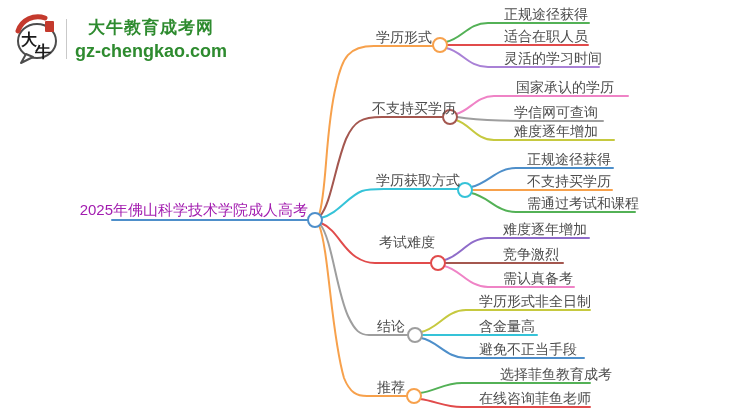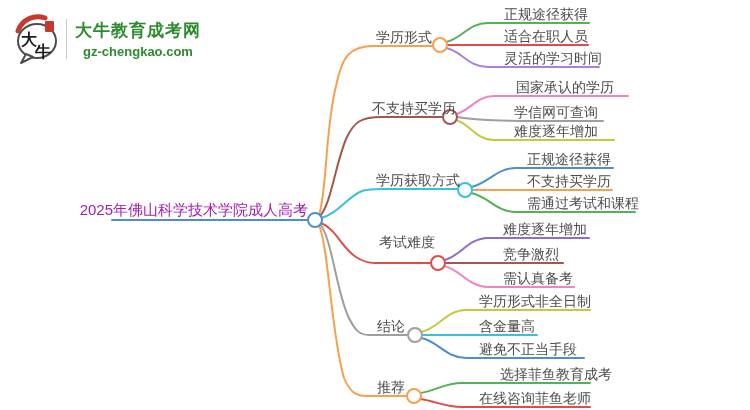--- a/index.html
+++ b/index.html
@@ -14,21 +14,21 @@
     position:absolute;height:18px;line-height:18px;font-size:14px;color:#4d4d4d;
     white-space:nowrap;
   }
   .root-lbl{font-size:15px;height:19px;line-height:19px;color:#a21caf;}
   
   .logo{position:absolute;left:14px;top:14px;display:flex;align-items:center;}
   .logo-icon{width:48px;height:50px;}
   .logo-divider{width:1px;height:40px;background:#c9c9c9;margin:0 8px 0 4px;}
   .logo-text{display:flex;flex-direction:column;justify-content:center;text-align:center;}
   .logo-name{font-size:17px;font-weight:bold;color:#2e8b2f;letter-spacing:1px;}
-  .logo-url{font-size:13px;font-weight:bold;color:#2e8b2f;margin-top:2px;}
+  .logo-url{font-size:18px;font-weight:bold;color:#2e8b2f;margin-top:2px;}
 </style>
 </head>
 <body>
 
 <svg class="map" viewBox="0 0 750 410">
 
   <path class="ln" d="M 112 220 H 308" stroke="#4e8fca"></path>
 
   <path class="ln" d="M 319 215 C 327 192 325 130 336 86 C 342 57 349 46 374 46 L 433 46" stroke="#f7a14c"></path>
   <path class="ln" d="M 446 42 C 462 39 468 23 488 23 L 589 23" stroke="#53b156"></path>

